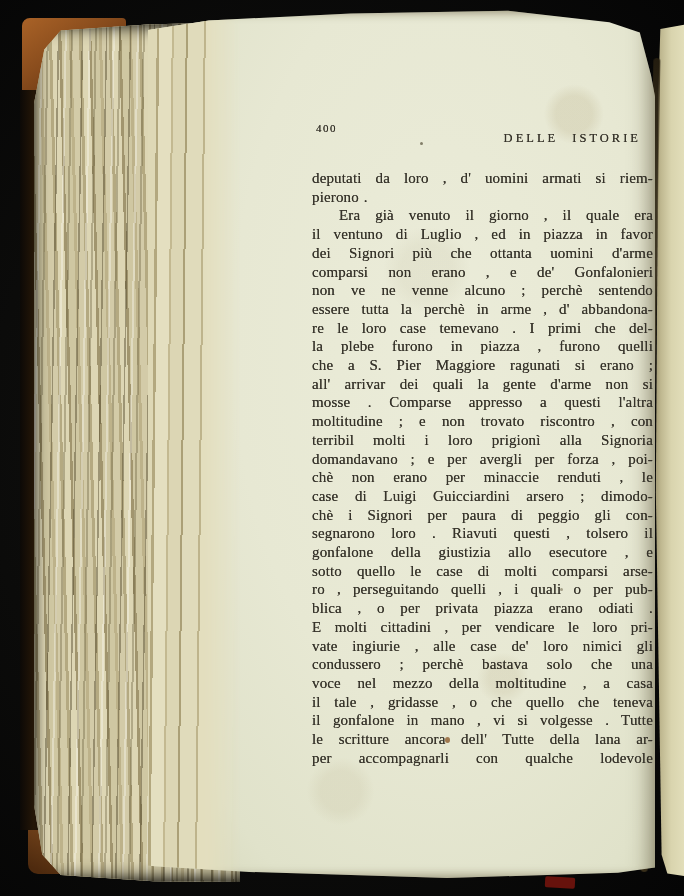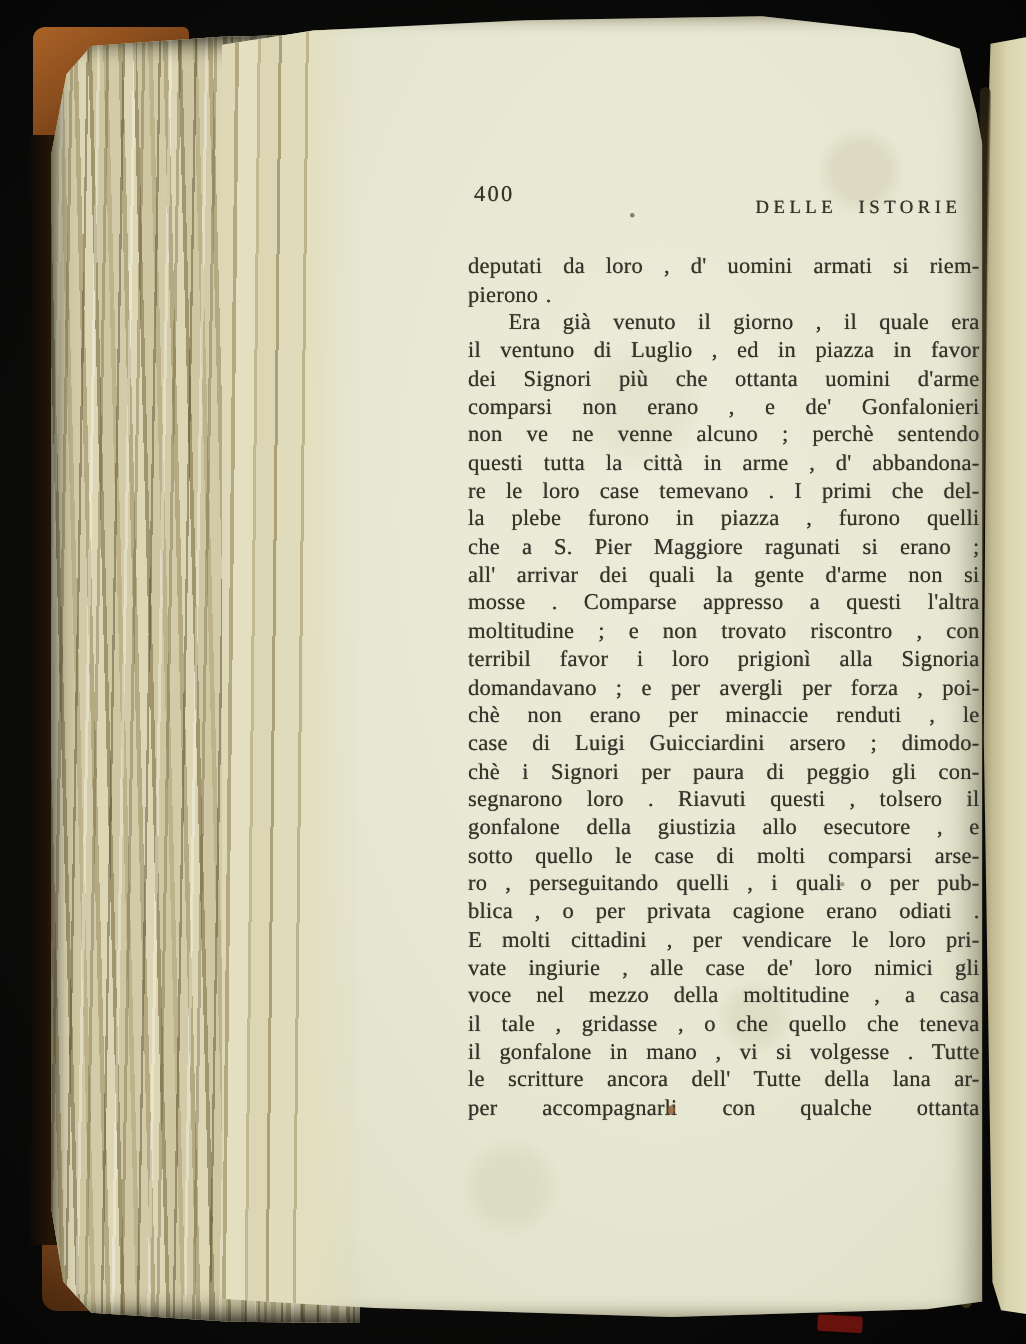--- a/index.html
+++ b/index.html
@@ -91,21 +91,21 @@
   .speck.s3{left:560px;top:588px;width:3px;height:3px;background:#6b6248;opacity:.55;}
   .ribbon{left:545px;top:877px;width:30px;height:11px;background:#67120c;transform:rotate(3deg);border-radius:2px;}
 
   
   .textcol{
     left:300px;top:121px;width:341px;height:680px;
     color:#36332a;
     text-shadow:0 0 0.5px rgba(54,51,42,0.85);
   }
   .textcol .header{position:relative;height:24px;width:100%;}
-  .pagenum{left:16px;top:1px;font-size:15px;letter-spacing:1.5px;}
+  .pagenum{left:16px;top:1px;font-size:11px;letter-spacing:1.5px;}
   .runtitle{left:0;top:10px;width:100%;text-align:right;font-size:12.5px;letter-spacing:3px;word-spacing:8px;}
   .bodytext{position:relative;left:12px;top:24px;width:100%;}
   .bodytext .line{
     position:relative;display:block;width:100%;
     font-size:15px;line-height:18.7px;
     text-align:justify;text-align-last:justify;text-justify:inter-word;
     word-spacing:1px;letter-spacing:0.15px;white-space:nowrap;
   }
   .bodytext .line.noj{text-align:right;text-align-last:left;}
   .bodytext .line.ind{text-indent:27px;}
@@ -134,44 +134,45 @@
       <span class="runtitle">DELLE ISTORIE</span>
     </div>
     <div class="bodytext">
         <div class="line">deputati da loro , d' uomini armati si riem-</div>
         <div class="line noj">pierono .</div>
         <div class="line ind">Era già venuto il giorno , il quale era</div>
         <div class="line">il ventuno di Luglio , ed in piazza in favor</div>
         <div class="line">dei Signori più che ottanta uomini d'arme</div>
         <div class="line">comparsi non erano , e de' Gonfalonieri</div>
         <div class="line">non ve ne venne alcuno ; perchè sentendo</div>
-        <div class="line">questi tutta la città in arme , d' abbandona-</div>
+        <div class="line">essere tutta la perchè in arme , d' abbandona-</div>
         <div class="line">re le loro case temevano . I primi che del-</div>
         <div class="line">la plebe furono in piazza , furono quelli</div>
         <div class="line">che a S. Pier Maggiore ragunati si erano ;</div>
         <div class="line">all' arrivar dei quali la gente d'arme non si</div>
         <div class="line">mosse . Comparse appresso a questi l'altra</div>
         <div class="line">moltitudine ; e non trovato riscontro , con</div>
-        <div class="line">terribil favor i loro prigionì alla Signoria</div>
+        <div class="line">terribil molti i loro prigionì alla Signoria</div>
         <div class="line">domandavano ; e per avergli per forza , poi-</div>
         <div class="line">chè non erano per minaccie renduti , le</div>
         <div class="line">case di Luigi Guicciardini arsero ; dimodo-</div>
         <div class="line">chè i Signori per paura di peggio gli con-</div>
         <div class="line">segnarono loro . Riavuti questi , tolsero il</div>
         <div class="line">gonfalone della giustizia allo esecutore , e</div>
         <div class="line">sotto quello le case di molti comparsi arse-</div>
         <div class="line">ro , perseguitando quelli , i quali o per pub-</div>
-        <div class="line">blica , o per privata cagione erano odiati .</div>
+        <div class="line">blica , o per privata piazza erano odiati .</div>
         <div class="line">E molti cittadini , per vendicare le loro pri-</div>
         <div class="line">vate ingiurie , alle case de' loro nimici gli</div>
+        <div class="line">condussero ; perchè bastava solo che una</div>
         <div class="line">voce nel mezzo della moltitudine , a casa</div>
         <div class="line">il tale , gridasse , o che quello che teneva</div>
         <div class="line">il gonfalone in mano , vi si volgesse . Tutte</div>
         <div class="line">le scritture ancora dell' Tutte della lana ar-</div>
-        <div class="line">per accompagnarli con qualche ottanta</div>
+        <div class="line">per accompagnarli con qualche lodevole</div>
       </div>
   </div>
 
   <div class="speck s1"></div>
   <div class="speck s2"></div>
   <div class="speck s3"></div>
   <div class="ribbon"></div>
 </div>
 
 </body></html>

